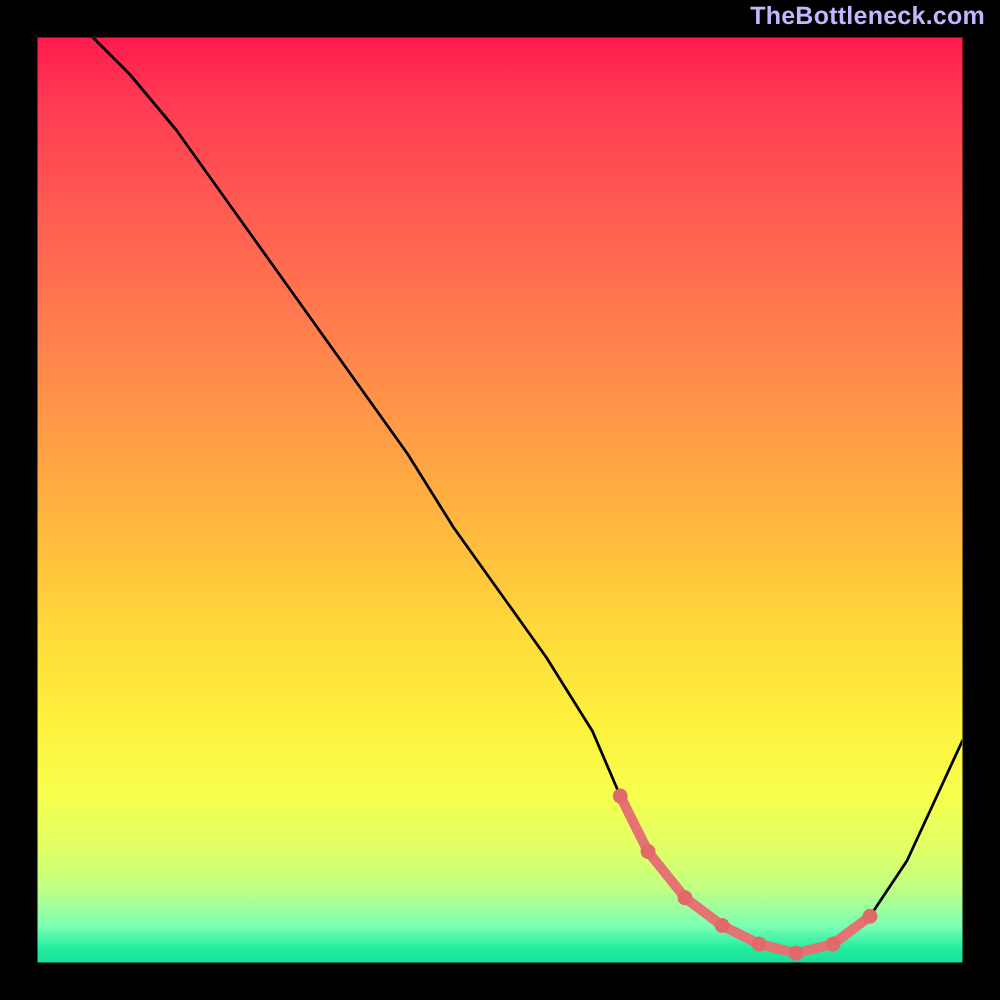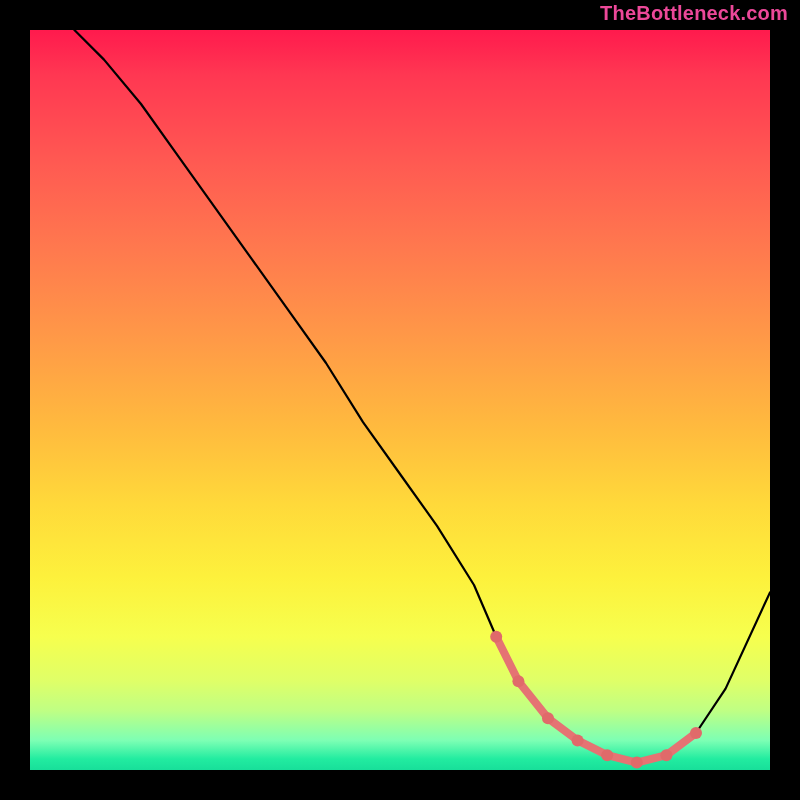--- a/index.html
+++ b/index.html
@@ -14,21 +14,21 @@
   .frame {
     position: relative;
     width: 800px;
     height: 800px;
     background: #000;
   }
   .watermark {
     position: absolute;
     top: 2px;
     right: 12px;
-    color: #ec4899;
+    color: #c4b5fd;
     font-size: 20px;
     font-weight: bold;
     letter-spacing: 0.2px;
     z-index: 5;
   }
   .plot-area {
     position: absolute;
     left: 30px;
     top: 30px;
     width: 740px;

